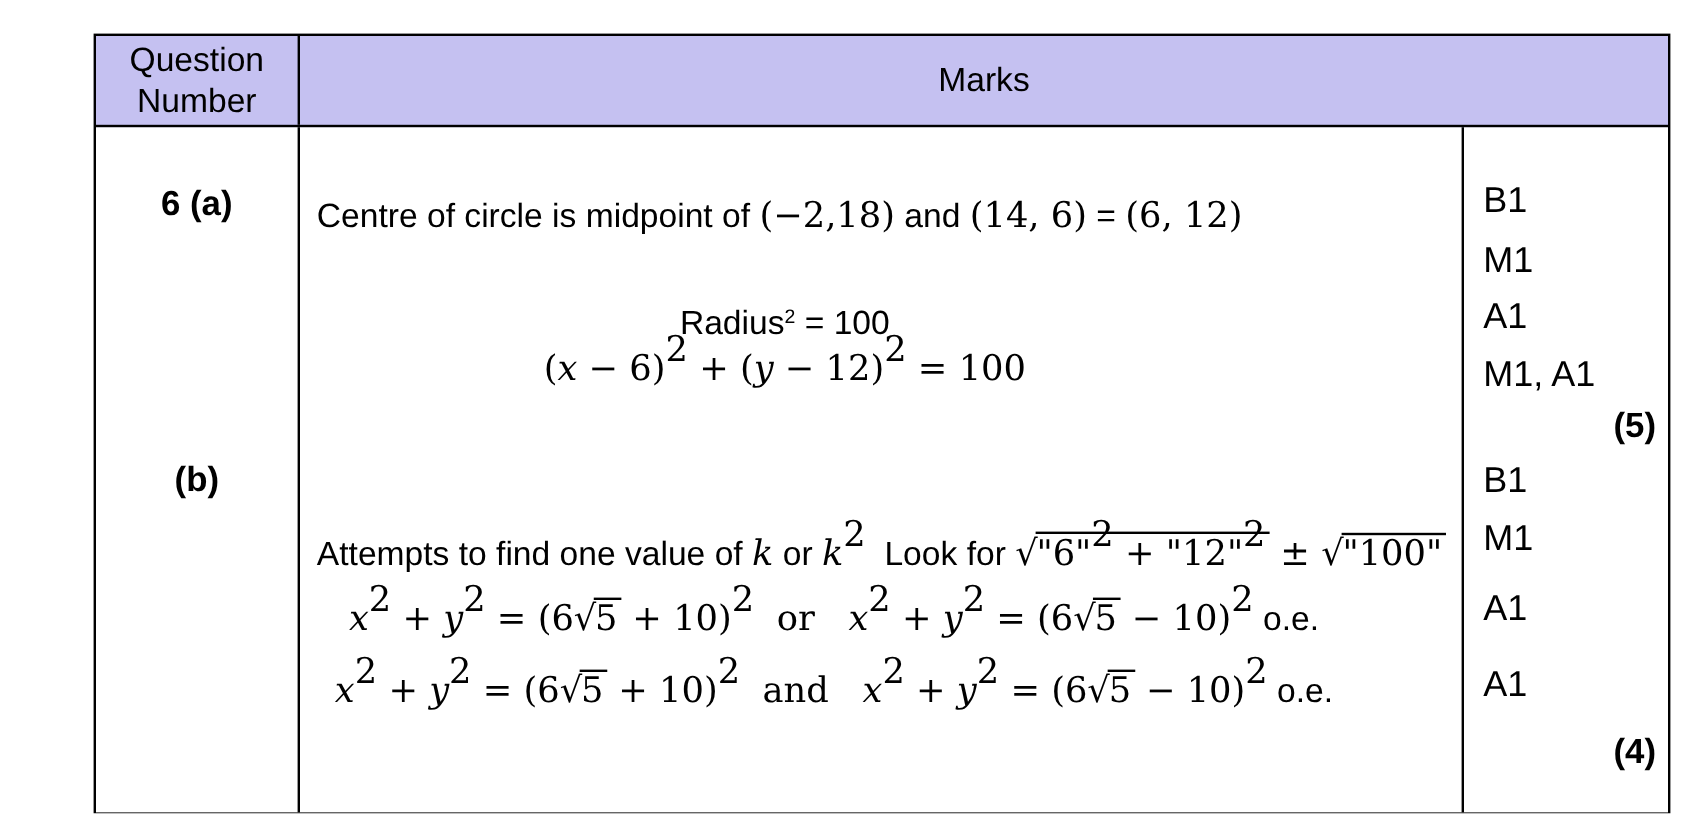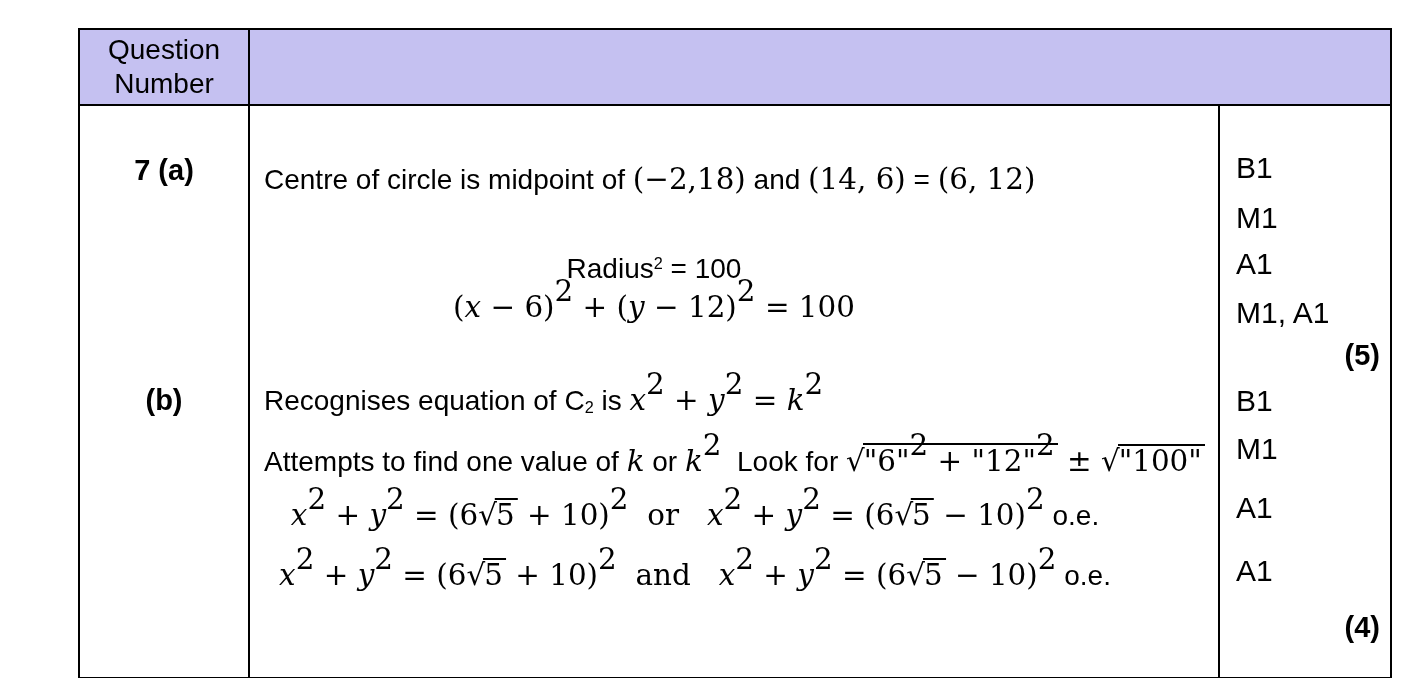--- a/index.html
+++ b/index.html
@@ -53,39 +53,39 @@
   .total { position:absolute; right:10px; font-weight:bold; font-size:29px; line-height:1.2; white-space:nowrap; }
 </style>
 </head>
 <body>
 
 <div class="page">
   <div class="mstable">
 
     <div class="thead">
       <div class="th c1">Question Number</div>
+      <div class="th c3">Marks</div>
     </div>
 
     <div class="tbody">
 
       <div class="td c1">
-        <div class="qlabel" style="top:47px">7 (a)</div>
+        <div class="qlabel" style="top:47px">6 (a)</div>
         <div class="qlabel" style="top:277px">(b)</div>
       </div>
 
       <div class="td c2">
 
         <div class="line" style="top:56px"><span>Centre of circle is midpoint of </span><span class="m">(−2,18)</span><span> and </span><span class="m">(14, 6)</span><span> = </span><span class="m">(6, 12)</span></div>
 
 
         <div class="line ctr" style="top:146px;left:404px"><span>Radius</span><sup>2</sup><span> = 100</span></div>
 
         <div class="line ctr" style="top:184px;left:404px"><span class="m">(</span><span class="v">x</span><span class="m"> − 6)</span><sup class="m">2</sup><span class="m"> + (</span><span class="v">y</span><span class="m"> − 12)</span><sup class="m">2</sup><span class="m"> = 100</span></div>
 
-        <div class="line" style="top:277px"><span>Recognises equation of C</span><sub>2</sub><span> is </span><span class="v">x</span><sup class="m">2</sup><span class="m"> + </span><span class="v">y</span><sup class="m">2</sup><span class="m"> = </span><span class="v">k</span><sup class="m">2</sup></div>
 
         <div class="line" style="top:337px"><span>Attempts to find one value of </span><span class="v">k</span><span> or </span><span class="v">k</span><sup class="m">2</sup><span>&nbsp; Look for </span><span class="m">√</span><span class="bar"><span class="m">"6"</span><sup class="m">2</sup><span class="m"> + "12"</span><sup class="m">2</sup></span><span class="m"> ± </span><span class="m">√</span><span class="bar"><span class="m">"100"</span></span></div>
 
         <div class="line ctr" style="top:392px;left:445px"><span class="v">x</span><sup class="m">2</sup><span class="m"> + </span><span class="v">y</span><sup class="m">2</sup><span class="m"> = (6</span><span class="m">√</span><span class="bar"><span class="m">5</span></span><span class="m"> + 10)</span><sup class="m">2</sup><span class="m"> &nbsp;or&nbsp;&nbsp; </span><span class="v">x</span><sup class="m">2</sup><span class="m"> + </span><span class="v">y</span><sup class="m">2</sup><span class="m"> = (6</span><span class="m">√</span><span class="bar"><span class="m">5</span></span><span class="m"> − 10)</span><sup class="m">2</sup><span> o.e.</span></div>
 
         <div class="line ctr" style="top:452px;left:445px"><span class="v">x</span><sup class="m">2</sup><span class="m"> + </span><span class="v">y</span><sup class="m">2</sup><span class="m"> = (6</span><span class="m">√</span><span class="bar"><span class="m">5</span></span><span class="m"> + 10)</span><sup class="m">2</sup><span class="m"> &nbsp;and&nbsp;&nbsp; </span><span class="v">x</span><sup class="m">2</sup><span class="m"> + </span><span class="v">y</span><sup class="m">2</sup><span class="m"> = (6</span><span class="m">√</span><span class="bar"><span class="m">5</span></span><span class="m"> − 10)</span><sup class="m">2</sup><span> o.e.</span></div>
 
       </div>
 
       <div class="td c3">

